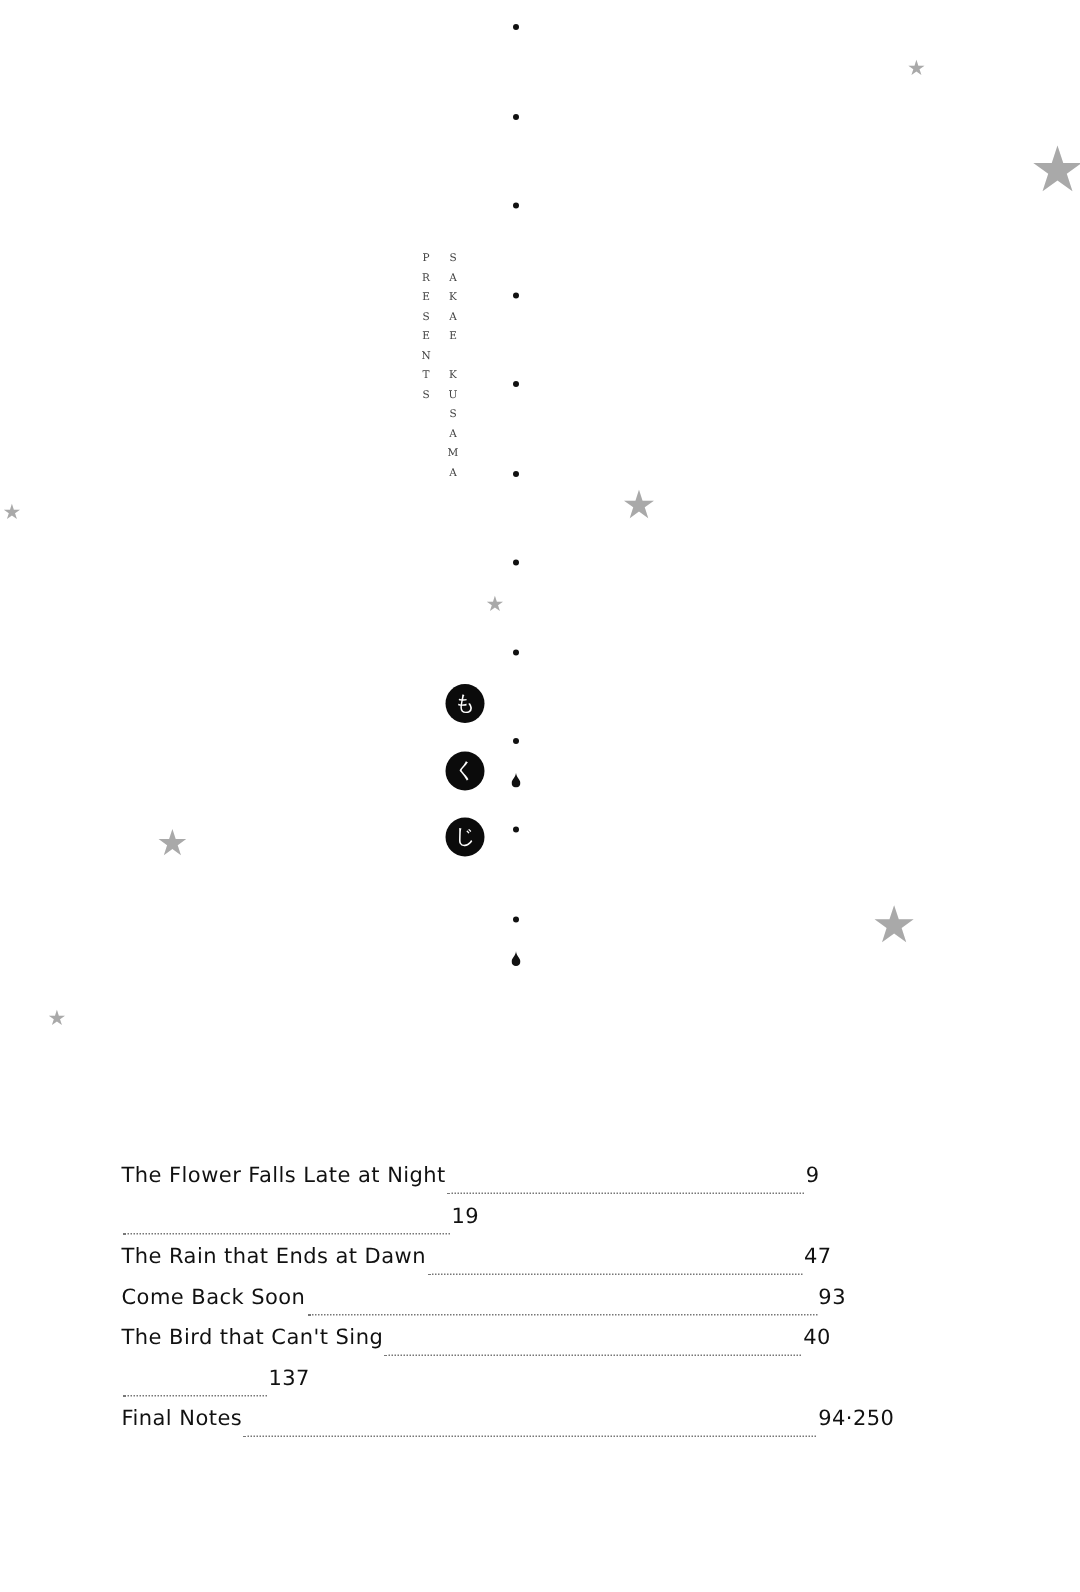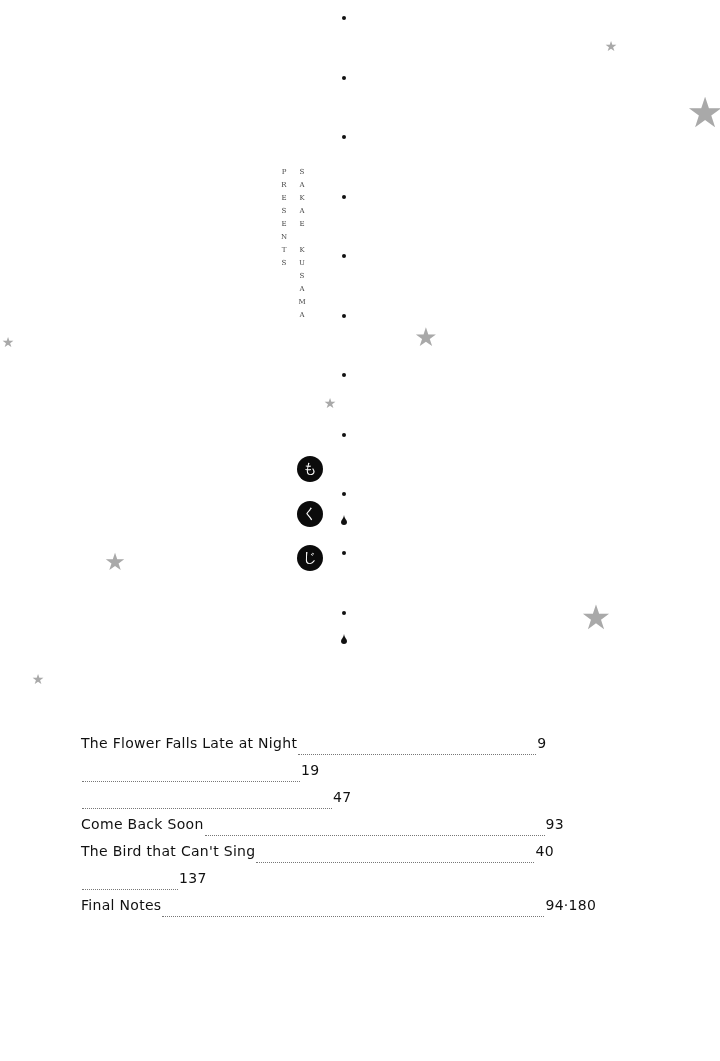--- a/index.html
+++ b/index.html
@@ -16,21 +16,21 @@
       display: flex; flex-direction: row-reverse; gap: 10px;
     }
     .vcol {
       writing-mode: vertical-rl; text-orientation: upright;
       font-family: "DejaVu Serif", serif; font-size: 7px; letter-spacing: 5px; color: #444;
     }
     .circ {
       position: absolute; left: 297px; width: 26px; height: 26px; border-radius: 50%;
       background: #0b0b0b; color: #fff; font-size: 14px; display: flex; align-items: center; justify-content: center;
     }
-    .toc { position: absolute; left: 81px; top: 735px; width: 520px; }
+    .toc { position: absolute; left: 81px; top: 776px; width: 520px; }
     .toc-row { display: flex; align-items: baseline; height: 27px; font-size: 14px; letter-spacing: 0.3px; }
     .toc-title { white-space: nowrap; }
     .toc-leader {
       flex: 0 0 auto; border-bottom: 1px dotted #777; margin: 0 1px; height: 1px; align-self: center; position: relative; top: 5px;
     }
     .toc-page { white-space: nowrap; font-size: 14px; }
   </style>
 </head>
 <body>
 
@@ -74,35 +74,36 @@
   <div class="toc-row">
     <span class="toc-title">The Flower Falls Late at Night</span>
     <span class="toc-leader" style="width:238px;"></span>
     <span class="toc-page">9</span>
   </div>
   <div class="toc-row">
     <span class="toc-leader" style="width:218px;"></span>
     <span class="toc-page">19</span>
   </div>
   <div class="toc-row">
+    <span class="toc-title">The Rain that Ends at Dawn</span>
     <span class="toc-leader" style="width:250px;"></span>
     <span class="toc-page">47</span>
   </div>
   <div class="toc-row">
     <span class="toc-title">Come Back Soon</span>
     <span class="toc-leader" style="width:340px;"></span>
     <span class="toc-page">93</span>
   </div>
   <div class="toc-row">
     <span class="toc-title">The Bird that Can't Sing</span>
     <span class="toc-leader" style="width:278px;"></span>
     <span class="toc-page">40</span>
   </div>
   <div class="toc-row">
     <span class="toc-leader" style="width:96px;"></span>
     <span class="toc-page">137</span>
   </div>
   <div class="toc-row">
     <span class="toc-title">Final Notes</span>
     <span class="toc-leader" style="width:382px;"></span>
-    <span class="toc-page">94·180</span>
+    <span class="toc-page">94·250</span>
   </div>
 </div>
 
 </body></html>

